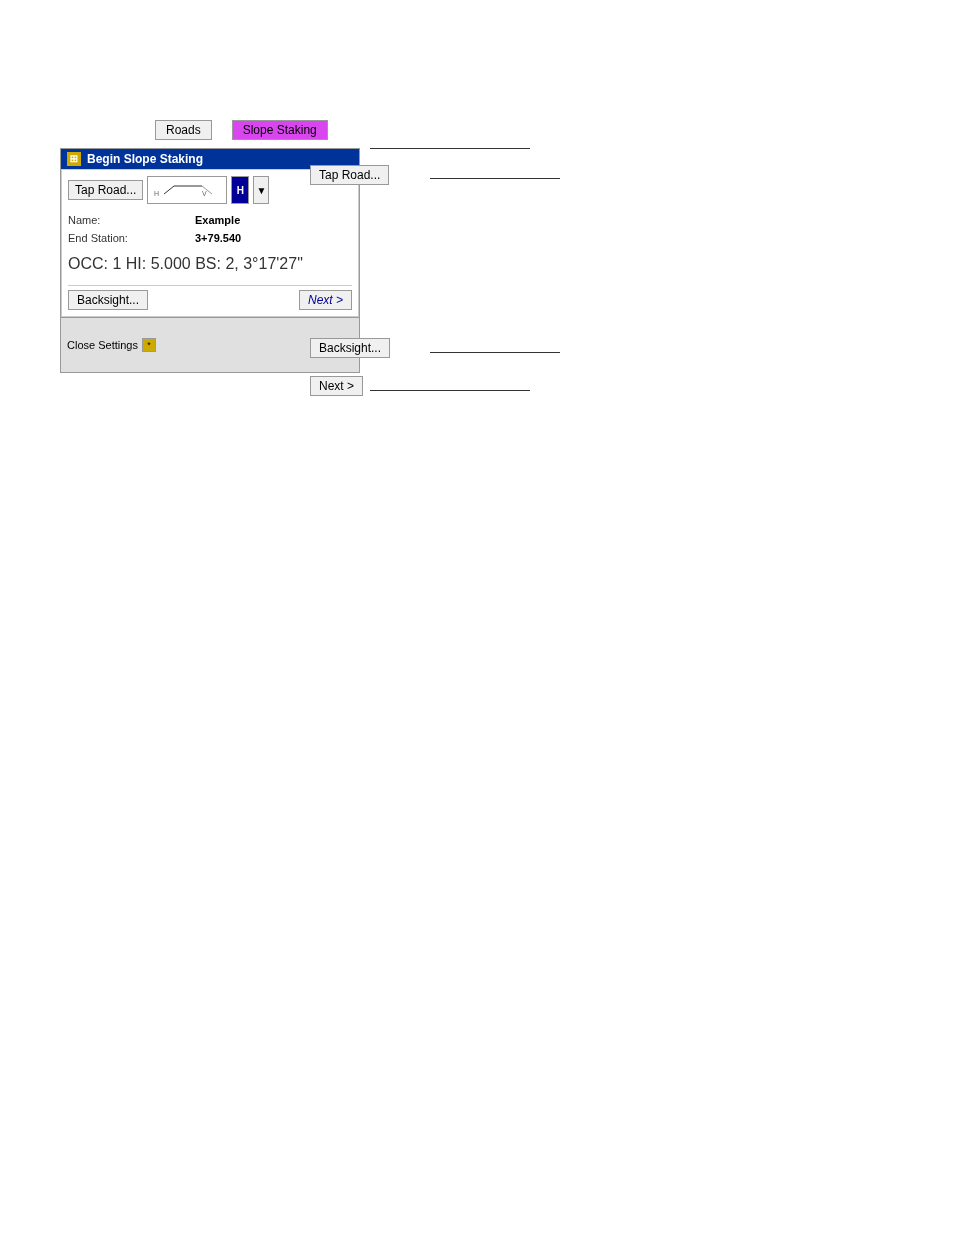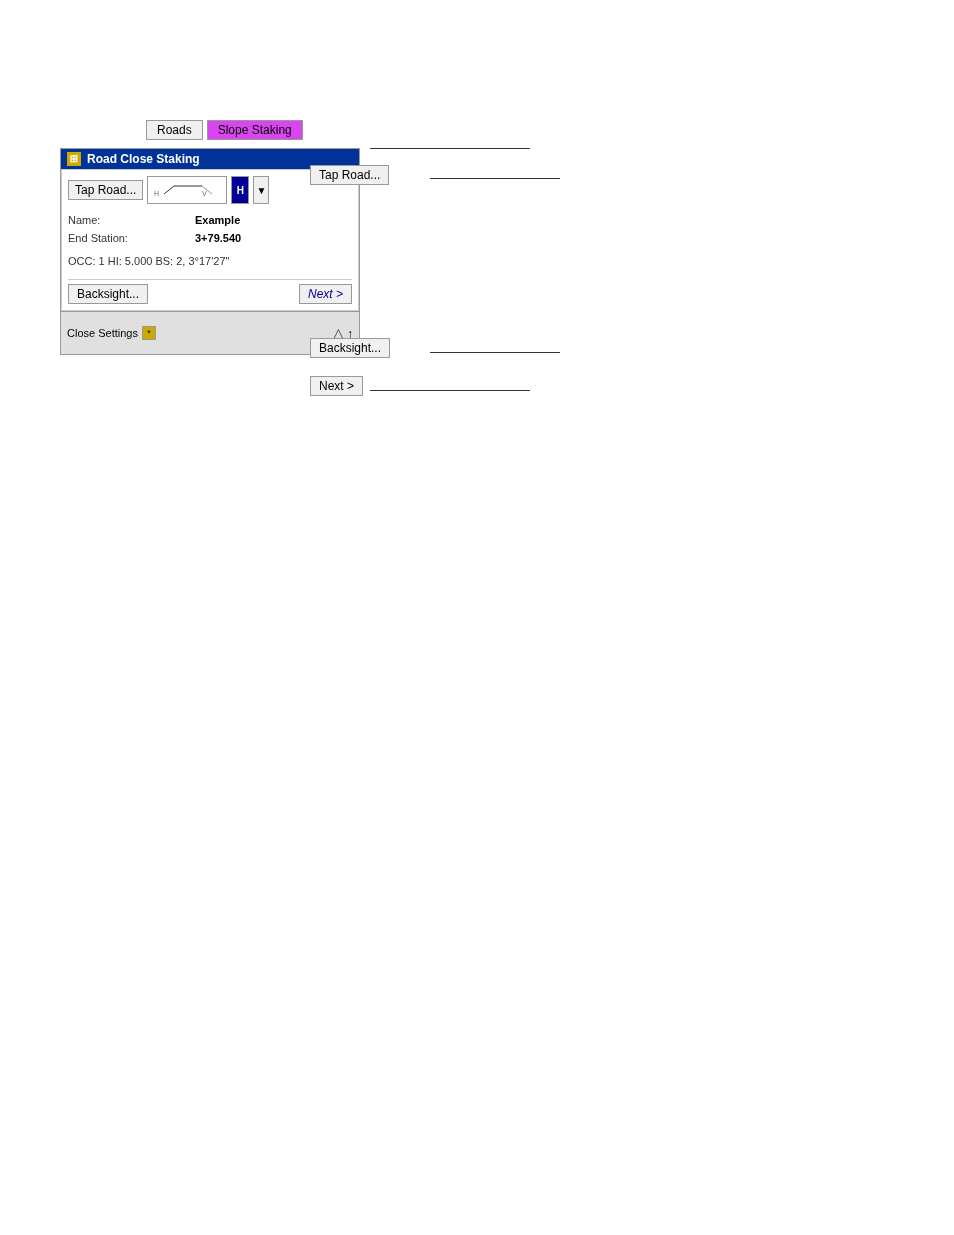--- a/index.html
+++ b/index.html
@@ -14,23 +14,23 @@
       font-size: 12px;
       width: 954px;
       min-height: 1235px;
       position: relative;
     }
 
     
     .tab-bar {
       position: absolute;
       top: 120px;
-      left: 146px;
-      display: flex;
-      gap: 4px;
+      left: 155px;
+      display: flex;
+      gap: 20px;
     }
 
     .tab-button {
       border: 1px solid #999;
       background: #f0f0f0;
       padding: 2px 10px;
       font-size: 12px;
       cursor: pointer;
     }
 
@@ -148,21 +148,21 @@
       min-width: 80px;
     }
 
     .info-value {
       font-weight: bold;
       color: #000;
       padding-left: 47px;
     }
 
     .occ-section {
-      font-size: 11px;
+      font-size: 16px;
       margin-bottom: 12px;
       color: #333;
     }
 
     .dialog-bottom-bar {
       display: flex;
       justify-content: space-between;
       align-items: center;
       padding-top: 4px;
       border-top: 1px solid #ccc;
@@ -184,21 +184,21 @@
       cursor: pointer;
       color: #000099;
       font-style: italic;
     }
 
     .dialog-footer {
       background: #e0e0e0;
       display: flex;
       justify-content: space-between;
       align-items: center;
-      padding: 13px 6px;
+      padding: 19px 6px;
       border-top: 1px solid #999;
     }
 
     .close-settings-area {
       display: flex;
       align-items: center;
       gap: 4px;
       font-size: 11px;
     }
 
@@ -282,21 +282,21 @@
 <body>
 
 <div class="tab-bar">
   <button class="tab-button">Roads</button>
   <button class="tab-button active">Slope Staking</button>
 </div>
 
 <div class="dialog">
   <div class="dialog-titlebar">
     <span class="dialog-titlebar-icon">⊞</span>
-    <span>Road Close Staking</span>
+    <span>Begin Slope Staking</span>
   </div>
   <div class="dialog-body">
 
     <div class="dialog-toolbar">
       <button class="tap-road-btn">Tap Road...</button>
       <div class="road-preview">
         <svg viewBox="0 0 70 24" xmlns="http://www.w3.org/2000/svg">
 
           <text x="2" y="18" font-size="7" fill="#666">H</text>
           <text x="50" y="18" font-size="7" fill="#666">V</text>

